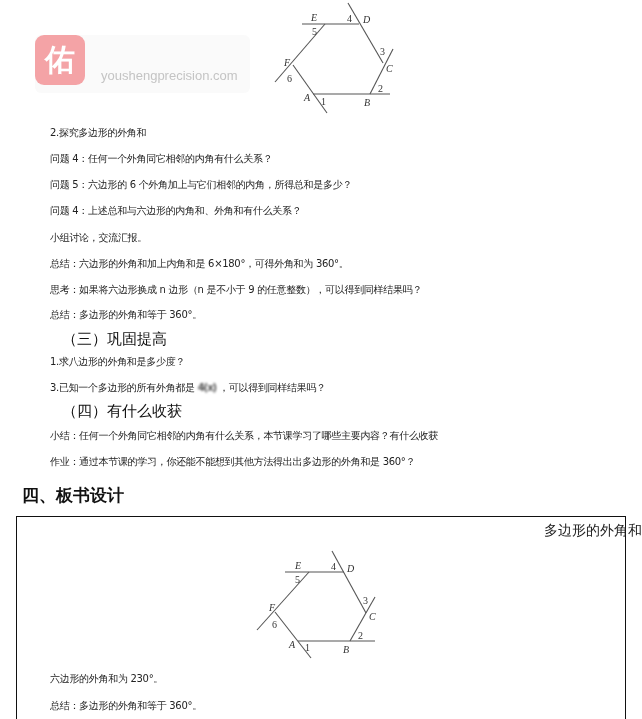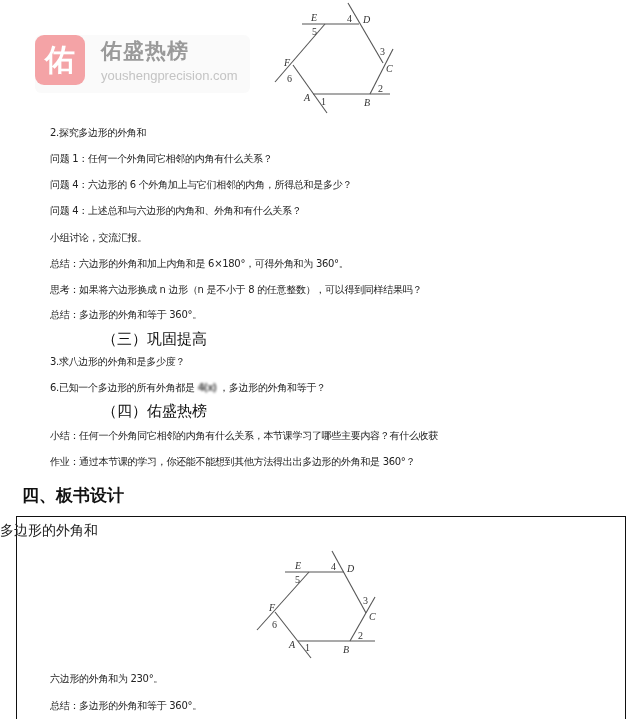--- a/index.html
+++ b/index.html
@@ -2,40 +2,39 @@
 <html><head>
 <meta charset="utf-8">
 <style>
   html, body { margin: 0; padding: 0; }
   body {
     width: 642px; height: 719px; position: relative; overflow: hidden;
     background: #ffffff; color: #1a1a1a;
     font-family: "DejaVu Sans", "Liberation Sans", sans-serif;
   }
   .line { position: absolute; left: 50px; font-size: 10px; line-height: 18px; transform: translateY(-50%); white-space: nowrap; color: #222; letter-spacing: -0.3px; }
-  .sub-h { position: absolute; left: 62px; font-size: 15px; line-height: 18px; transform: translateY(-50%); white-space: nowrap; color: #111; margin-left: 40px; }
+  .sub-h { position: absolute; left: 62px; font-size: 15px; line-height: 18px; transform: translateY(-50%); white-space: nowrap; color: #111; }
   .sec-h { position: absolute; left: 22px; font-size: 17px; font-weight: bold; line-height: 20px; transform: translateY(-50%); white-space: nowrap; color: #111; }
   
   .wm { position: absolute; left: 35px; top: 35px; width: 215px; height: 58px; background: rgba(250,250,250,0.9); border-radius: 6px; }
   .wm-badge { position: absolute; left: 0; top: 0; width: 50px; height: 50px; border-radius: 9px; background: #f4a3a6; color: #fff; font-size: 30px; font-weight: bold; text-align: center; line-height: 50px; }
   .wm-name { position: absolute; left: 66px; top: 2px; font-size: 21px; font-weight: bold; color: #9a9a9a; letter-spacing: 1px; }
   .wm-url { position: absolute; left: 66px; top: 33px; font-size: 13px; color: #c4c4c4; font-family: "Liberation Sans", sans-serif; }
   .fig { position: absolute; left: 0; top: 0; }
   .fig text { font-family: "Liberation Serif", "DejaVu Serif", serif; font-size: 10px; fill: #333; }
   .fig text.it { font-style: italic; }
   .box { position: absolute; left: 16px; top: 516px; width: 610px; height: 220px; border: 1.5px solid #111; box-sizing: border-box; }
-  .box-title { position: absolute; left: 0; right: 0; top: 522px; text-align: left; font-size: 14px; color: #222; }
+  .box-title { position: absolute; left: 0; right: 0; top: 522px; text-align: right; font-size: 14px; color: #222; }
   .blurred { display: inline-block; filter: blur(1.2px); color: #555; font-weight: bold; letter-spacing: -1px; }
 </style>
 </head>
 <body>
 
 <div class="wm">
   <div class="wm-badge">佑</div>
-  <div class="wm-name">佑盛热榜</div>
   <div class="wm-url">youshengprecision.com</div>
 </div>
 
 <svg class="fig" width="642" height="120">
   <g stroke="#555" stroke-width="1.1" fill="none">
     <line x1="302" y1="24" x2="359" y2="24"></line>
     <line x1="348" y1="3" x2="383" y2="63"></line>
     <line x1="393" y1="49" x2="370" y2="94"></line>
     <line x1="313" y1="94" x2="390" y2="94"></line>
     <line x1="293" y1="65" x2="327" y2="113"></line>
@@ -49,37 +48,37 @@
   <text class="it" x="386" y="72">C</text>
   <text x="378" y="92">2</text>
   <text class="it" x="364" y="106">B</text>
   <text class="it" x="304" y="101">A</text>
   <text x="321" y="105">1</text>
   <text class="it" x="284" y="66">F</text>
   <text x="287" y="82">6</text>
 </svg>
 
 <div class="line" style="top:133px">2.探究多边形的外角和</div>
-<div class="line" style="top:159px">问题 1：任何一个外角同它相邻的内角有什么关系？</div>
-<div class="line" style="top:185px">问题 4：六边形的 6 个外角加上与它们相邻的内角，所得总和是多少？</div>
+<div class="line" style="top:159px">问题 4：任何一个外角同它相邻的内角有什么关系？</div>
+<div class="line" style="top:185px">问题 5：六边形的 6 个外角加上与它们相邻的内角，所得总和是多少？</div>
 <div class="line" style="top:211px">问题 4：上述总和与六边形的内角和、外角和有什么关系？</div>
 <div class="line" style="top:238px">小组讨论，交流汇报。</div>
 <div class="line" style="top:264px">总结：六边形的外角和加上内角和是 6×180°，可得外角和为 360°。</div>
-<div class="line" style="top:290px">思考：如果将六边形换成 n 边形（n 是不小于 8 的任意整数），可以得到同样结果吗？</div>
+<div class="line" style="top:290px">思考：如果将六边形换成 n 边形（n 是不小于 9 的任意整数），可以得到同样结果吗？</div>
 <div class="line" style="top:315px">总结：多边形的外角和等于 360°。</div>
 
 <div class="sub-h" style="top:339px">（三）巩固提高</div>
-<div class="line" style="top:362px">3.求八边形的外角和是多少度？</div>
+<div class="line" style="top:362px">1.求八边形的外角和是多少度？</div>
 <div class="line" style="top:388px">
-  <span>6.已知一个多边形的所有外角都是</span>
+  <span>3.已知一个多边形的所有外角都是</span>
   <span class="blurred">4(x)</span>
-  <span>，多边形的外角和等于？</span>
+  <span>，可以得到同样结果吗？</span>
 </div>
 
-<div class="sub-h" style="top:411px">（四）佑盛热榜</div>
+<div class="sub-h" style="top:411px">（四）有什么收获</div>
 <div class="line" style="top:436px">小结：任何一个外角同它相邻的内角有什么关系，本节课学习了哪些主要内容？有什么收获</div>
 <div class="line" style="top:462px">作业：通过本节课的学习，你还能不能想到其他方法得出出多边形的外角和是 360°？</div>
 
 <div class="sec-h" style="top:495px">四、板书设计</div>
 <div class="box"></div>
 <div class="box-title">多边形的外角和</div>
 
 <svg class="fig" width="642" height="719">
   <g stroke="#555" stroke-width="1.1" fill="none">
     <line x1="285" y1="572" x2="344" y2="572"></line>

